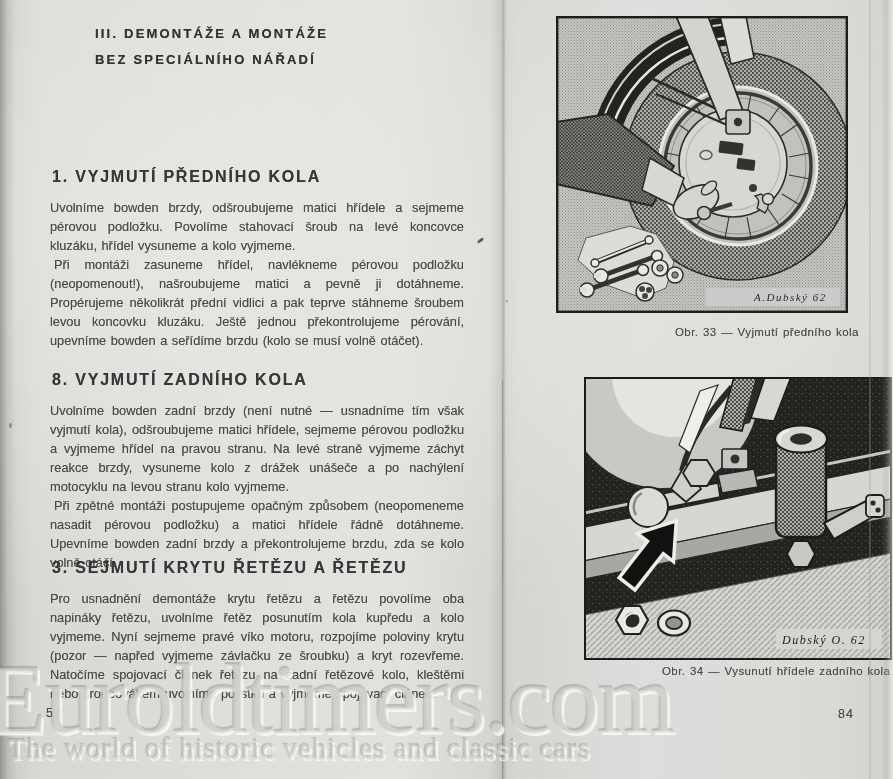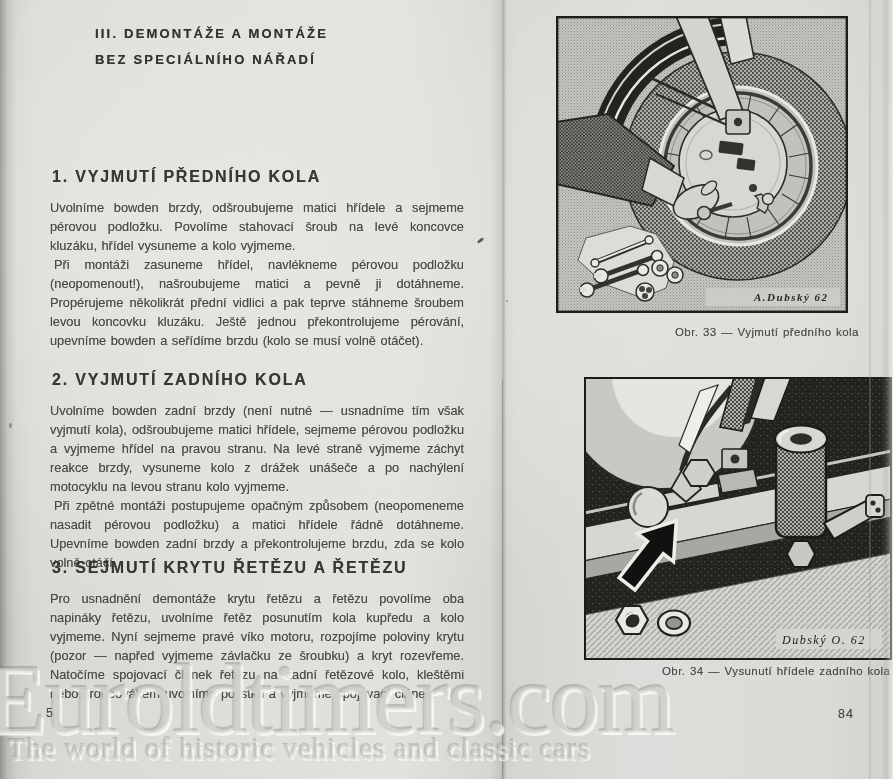--- a/index.html
+++ b/index.html
@@ -31,21 +31,21 @@
     word-spacing:1px;text-shadow:0 0 .4px rgba(74,73,70,.55);}
   .sec p + p{text-indent:4px;}
   .sec1{top:168px;} .sec2{top:371px;} .sec3{top:559px;}
   .pagenum{position:absolute;font-size:12.5px;color:#4b4a48;letter-spacing:1px;
     text-shadow:0 0 .5px rgba(75,74,72,.6);}
   .pn-left{left:46px;top:706px;} .pn-right{left:838px;top:707px;}
 
   
   .fig{position:absolute;}
   .fig svg{display:block;}
-  .fig1{left:556px;top:16px;width:320px;height:297px;font-weight:bold;}
+  .fig1{left:556px;top:16px;width:320px;height:297px;}
   .fig2{left:560px;top:377px;width:308px;height:283px;padding-left:24px;}
   .caption{position:absolute;font-size:11.5px;color:#4c4b49;letter-spacing:.4px;
     word-spacing:1px;text-shadow:0 0 .4px rgba(76,75,73,.55);white-space:nowrap;}
   .cap1{left:666px;top:326px;margin-left:9px;} .cap2{left:630px;top:665px;margin-left:32px;}
 
   
   .wm{position:absolute;font-family:"Liberation Serif",serif;white-space:nowrap;
     color:rgba(219,218,214,.55);
     text-shadow:-1px -2px 1px rgba(122,121,117,.38), 2px 2px 1px rgba(253,252,248,.85);
     pointer-events:none;}
@@ -68,21 +68,21 @@
       <div>BEZ SPECIÁLNÍHO NÁŘADÍ</div>
     </div>
 
     <section class="sec sec1">
       <h2>1. VYJMUTÍ PŘEDNÍHO KOLA</h2>
       <p>Uvolníme bowden brzdy, odšroubujeme matici hřídele a sejmeme pérovou podložku. Povolíme stahovací šroub na levé koncovce kluzáku, hřídel vysuneme a kolo vyjmeme.</p>
       <p>Při montáži zasuneme hřídel, navlékneme pérovou podložku (neopomenout!), našroubujeme matici a pevně ji dotáhneme. Propérujeme několikrát přední vidlici a pak teprve stáhneme šroubem levou koncovku kluzáku. Ještě jednou překontrolujeme pérování, upevníme bowden a seřídíme brzdu (kolo se musí volně otáčet).</p>
     </section>
 
     <section class="sec sec2">
-      <h2>2. VYJMUTÍ ZADNÍHO KOLA</h2>
+      <h2>8. VYJMUTÍ ZADNÍHO KOLA</h2>
       <p>Uvolníme bowden zadní brzdy (není nutné — usnadníme tím však vyjmutí kola), odšroubujeme matici hřídele, sejmeme pérovou podložku a vyjmeme hřídel na pravou stranu. Na levé straně vyjmeme záchyt reakce brzdy, vysuneme kolo z drážek unášeče a po nachýlení motocyklu na levou stranu kolo vyjmeme.</p>
       <p>Při zpětné montáži postupujeme opačným způsobem (neopomeneme nasadit pérovou podložku) a matici hřídele řádně dotáhneme. Upevníme bowden zadní brzdy a překontrolujeme brzdu, zda se kolo volně otáčí.</p>
     </section>
 
     <section class="sec sec3">
       <h2>3. SEJMUTÍ KRYTU ŘETĚZU A ŘETĚZU</h2>
       <p>Pro usnadnění demontáže krytu řetězu a řetězu povolíme oba napináky řetězu, uvolníme řetěz posunutím kola kupředu a kolo vyjmeme. Nyní sejmeme pravé víko motoru, rozpojíme poloviny krytu (pozor — napřed vyjmeme závlačku ze šroubku) a kryt rozevřeme. Natočíme spojovací článek řetězu na zadní řetězové kolo, kleštěmi nebo šroubovákem uvolníme pojistku a vyjmeme spojovací článek.</p>
     </section>
 
     <div class="pagenum pn-left">52</div>

